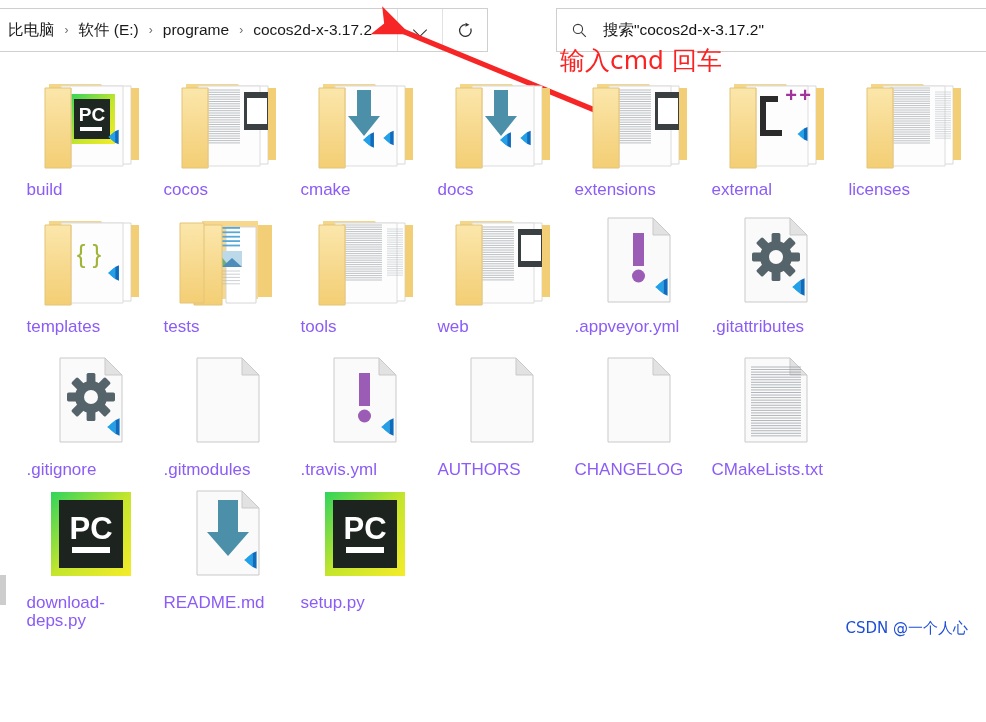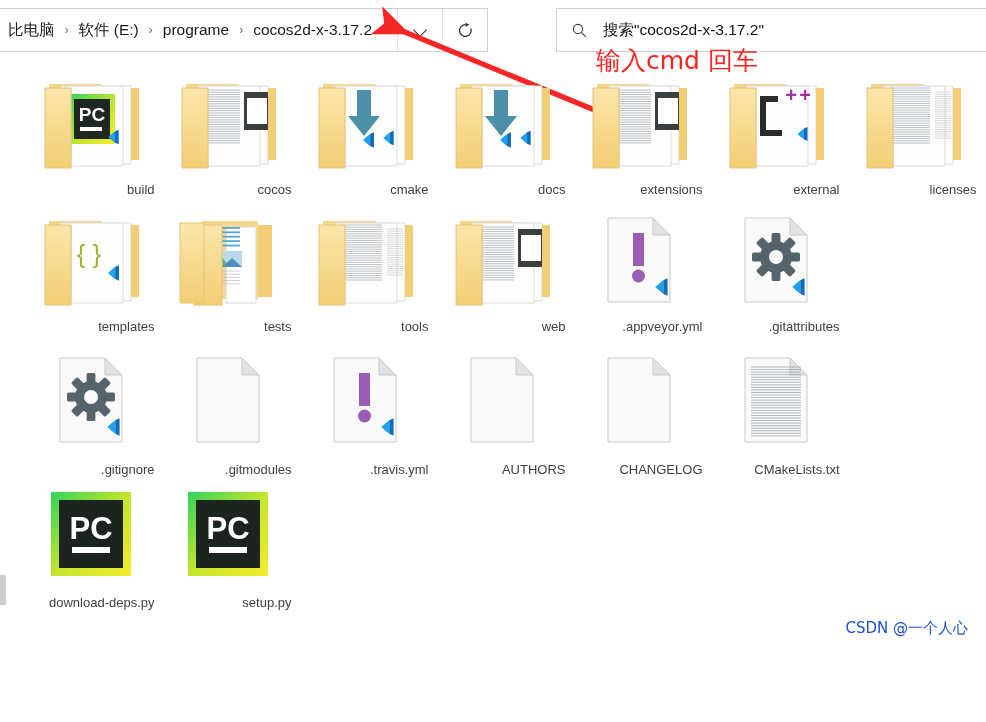--- a/index.html
+++ b/index.html
@@ -56,21 +56,21 @@
   .search-ico { width: 17px; height: 17px; flex: none; }
   .search-text {
     font-size: 15.5px; color: #141414; margin-left: 15px;
     white-space: nowrap;
   }
 
   
   .annot-text {
     position: absolute; left: 560px; top: 44px;
     font-size: 25px; color: #fb2222; letter-spacing: 0px;
-    white-space: nowrap; font-family: "DejaVu Sans", sans-serif; margin-left: 36px;
+    white-space: nowrap; font-family: "DejaVu Sans", sans-serif;
   }
   #arrow-svg {
     position: absolute; left: 0; top: 0; width: 986px; height: 722px;
     pointer-events: none;
   }
 
   
   #grid {
     position: absolute; left: 22px; top: 72px;
     width: 960px;
@@ -79,22 +79,22 @@
   .cell {
     width: 137px; display: flex; flex-direction: column;
     align-items: center;
   }
   .thumb {
     width: 116px; height: 112px;
     display: flex; align-items: center; justify-content: center;
     position: relative;
   }
   .label {
-    margin-top: 3px; width: 128px; text-align: right;
-    font-size: 13px; color: #404040; line-height: 18px;
+    margin-top: 3px; width: 128px; text-align: left;
+    font-size: 17px; color: #8b5cf6; line-height: 18px;
     word-break: break-word;
     font-family: "Liberation Sans", "DejaVu Sans", sans-serif;
   }
   .row-folders .thumb { height: 106px; }
   .row1 { margin-bottom: 10px; }
   .row2 { margin-bottom: 10px; }
   .row3 { margin-bottom: 0; }
 
   
   .scroll-nub {
@@ -917,20 +917,42 @@
         <div class="cell">
           <div class="thumb">
             <svg width="112" height="102" viewBox="0 0 112 102">
               <defs>
                 <linearGradient id="pcgrad" x1="0" y1="0" x2="1" y2="1">
                   <stop offset="0" stop-color="#2fd45c"></stop>
                   <stop offset="0.5" stop-color="#c3e52c"></stop>
                   <stop offset="1" stop-color="#f4ec2a"></stop>
                 </linearGradient>
               </defs>
+              <path d="M25,7 L70,7 L87,24 L87,91 L25,91 Z" fill="#fafafa" stroke="#c9c9c9" stroke-width="1"></path>
+              <path d="M70,7 L87,24 L70,24 Z" fill="#e2e2e2" stroke="#c9c9c9" stroke-width="1"></path>
+              <path d="M46,16 L66,16 L66,48 L77,48 L56,72 L35,48 L46,48 Z" fill="#4b8fa8"></path>
+              <g transform="translate(79,76) scale(0.62)">
+                <path d="M0,-9 L-11,0 L0,9 L0,4 L-5,0 L0,-4 Z" fill="#22a0e8"></path>
+                <path d="M2,-11 L9,-14 L9,14 L2,11 Z" fill="#0f6cbd"></path>
+                <path d="M2,-11 L2,11 L-6,4 L-6,-4 Z" fill="#22a0e8"></path>
+              </g>
+            </svg>
+          </div>
+          <div class="label">README.md</div>
+        </div>
+        <div class="cell">
+          <div class="thumb">
+            <svg width="112" height="102" viewBox="0 0 112 102">
+              <defs>
+                <linearGradient id="pcgrad" x1="0" y1="0" x2="1" y2="1">
+                  <stop offset="0" stop-color="#2fd45c"></stop>
+                  <stop offset="0.5" stop-color="#c3e52c"></stop>
+                  <stop offset="1" stop-color="#f4ec2a"></stop>
+                </linearGradient>
+              </defs>
               <rect x="16" y="8" width="80" height="84" fill="url(#pcgrad)"></rect>
               <rect x="24" y="16" width="64" height="68" fill="#1d2420"></rect>
               <text x="56" y="55" fill="#ffffff" font-size="31" font-family="&quot;Liberation Sans&quot;, sans-serif" font-weight="bold" text-anchor="middle">PC</text>
               <rect x="37" y="63" width="38" height="6" fill="#ffffff"></rect>
             </svg>
           </div>
           <div class="label">setup.py</div>
         </div>
       </div>
     </div>

